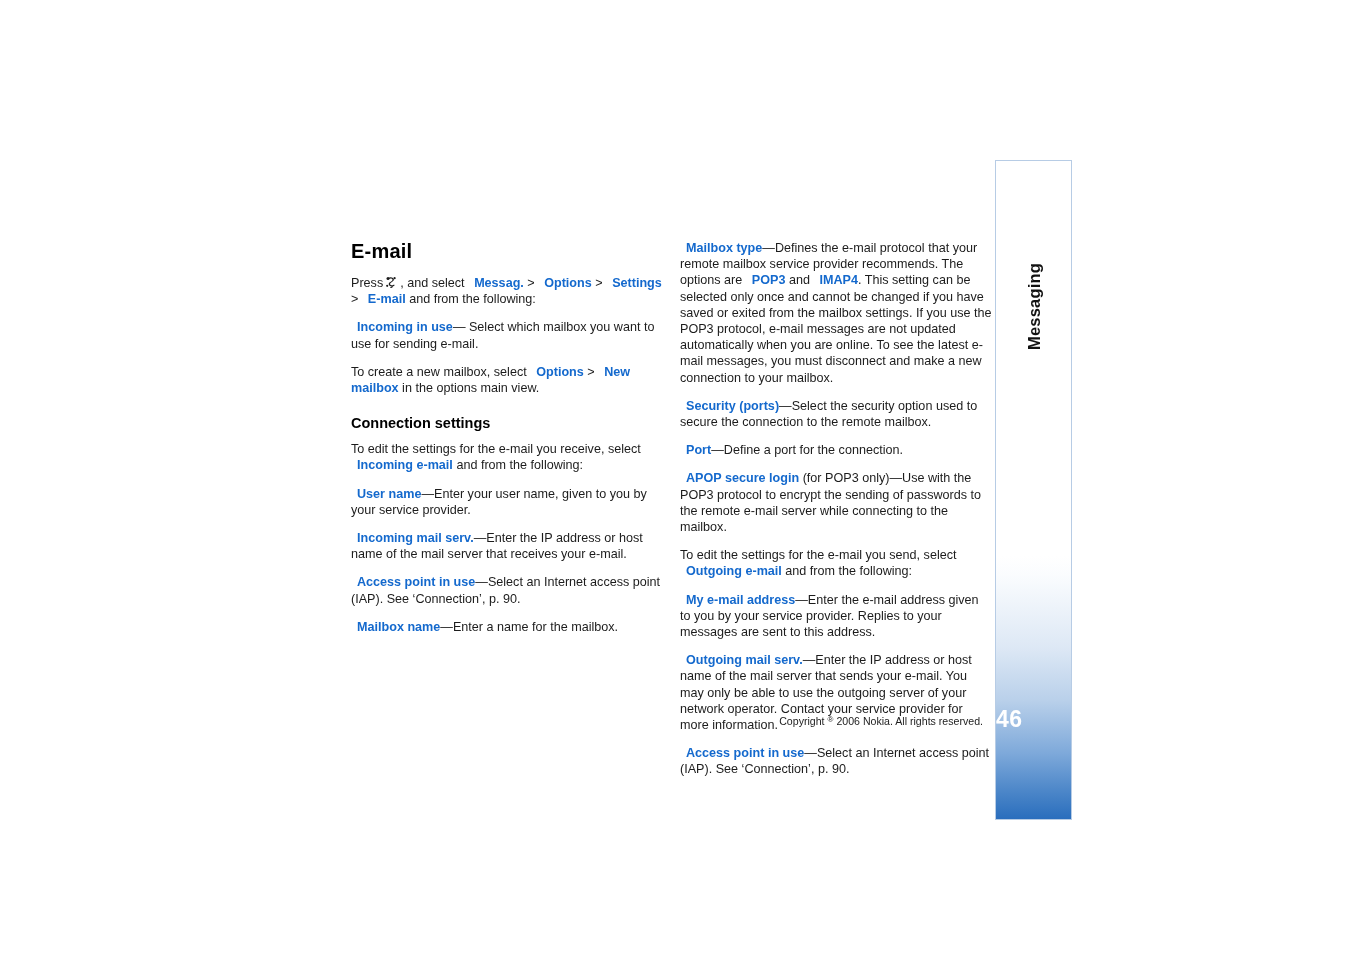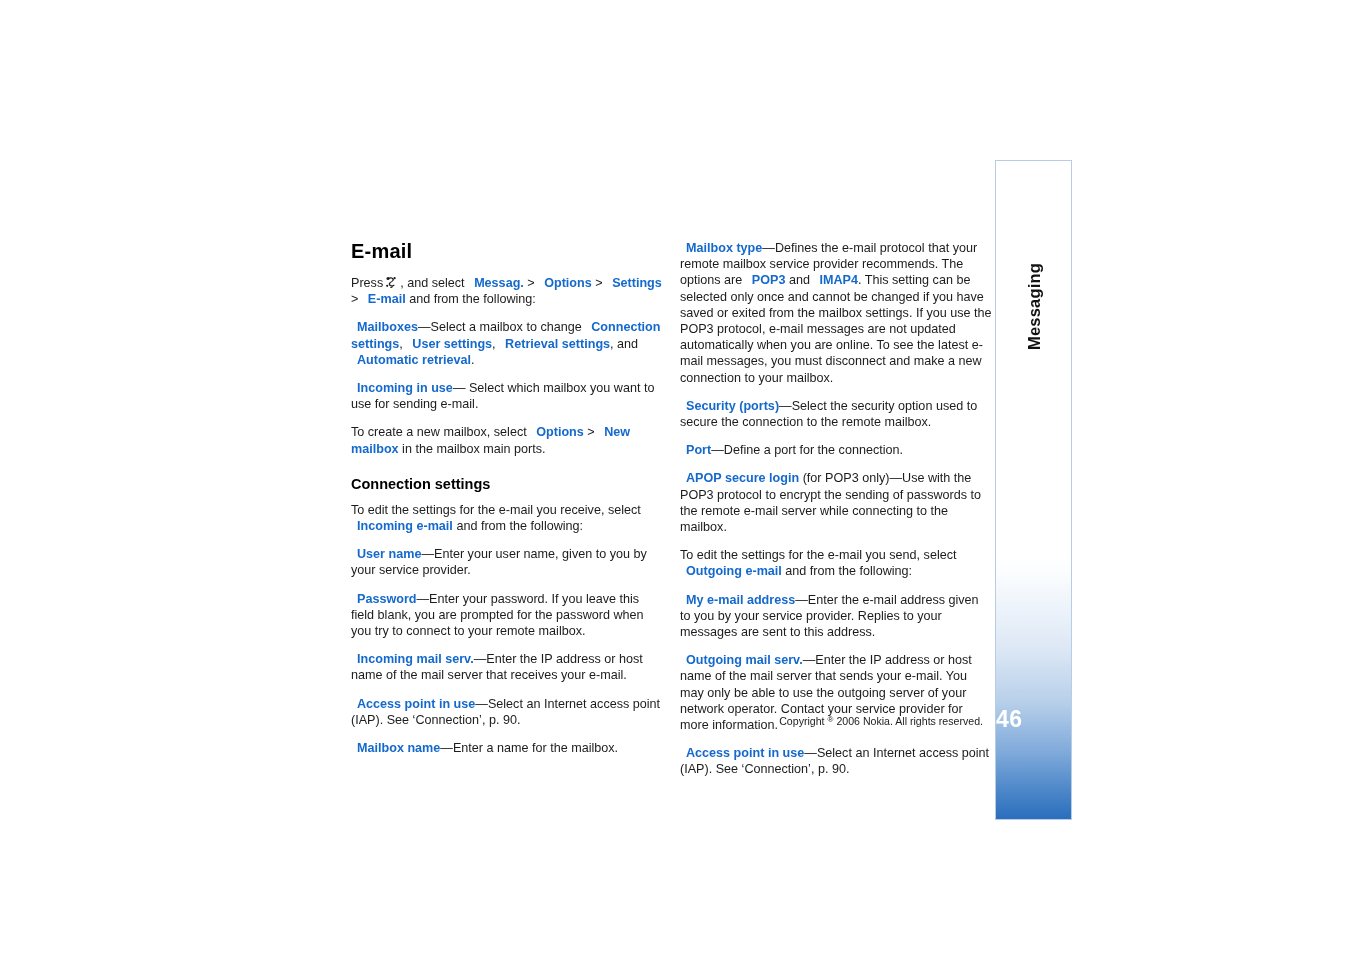--- a/index.html
+++ b/index.html
@@ -150,33 +150,31 @@
     <p class="para"><span>Press</span><span class="menukey"><svg width="13" height="13" viewBox="0 0 13 13">
             <g fill="#1c1c1c">
               <circle cx="3.0" cy="2.6" r="1.5"></circle>
               <circle cx="9.6" cy="2.2" r="1.1"></circle>
               <circle cx="2.2" cy="9.8" r="1.1"></circle>
               <path d="M5.6 1.2c2.0 0 3.3 1.0 3.3 2.4 0 1.0-0.7 1.7-1.9 2.3-1.3 0.6-1.9 1.1-1.9 2.0 0 0.9 0.8 1.5 1.9 1.5 0.9 0 1.5-0.3 2.1-0.8l0.5 1.0c-0.7 0.6-1.6 0.9-2.7 0.9-1.9 0-3.2-1.0-3.2-2.4 0-1.1 0.7-1.8 2.0-2.4 1.2-0.6 1.8-1.0 1.8-1.9 0-0.8-0.7-1.4-1.8-1.4-0.8 0-1.5 0.3-2.0 0.7l-0.5-1.0c0.6-0.5 1.5-0.9 2.4-0.9z"></path>
               <path d="M6.3 9.4c0.9 0 1.5 0.5 1.5 1.2 0 0.8-0.6 1.3-1.6 1.3-0.5 0-0.9-0.1-1.2-0.3l0.3-0.7c0.2 0.1 0.5 0.2 0.8 0.2 0.4 0 0.7-0.2 0.7-0.5 0-0.3-0.3-0.5-0.7-0.5h-0.3l0.6-1.0z"></path>
             </g>
           </svg></span><span>, and select</span> <span class="lnk">Messag.</span> <span class="gt">&gt;</span> <span class="lnk">Options</span> <span class="gt">&gt;</span> <span class="lnk">Settings</span> <span class="gt">&gt;</span> <span class="lnk">E-mail</span> <span>and from the following:</span></p>
 
-    <p class="para"><span class="lnk">Mailboxes</span><span>—Select a mailbox to change</span> <span class="lnk">Connection settings</span><span>,</span> <span class="lnk">User settings</span><span>,</span> <span class="lnk">Retrieval settings</span><span>, and</span> <span class="lnk">Automatic retrieval</span><span>.</span></p>
 
     <p class="para"><span class="lnk">Incoming in use</span><span>— Select which mailbox you want to use for sending e-mail.</span></p>
 
-    <p class="para"><span>To create a new mailbox, select</span> <span class="lnk">Options</span> <span class="gt">&gt;</span> <span class="lnk">New mailbox</span> <span>in the mailbox main ports.</span></p>
+    <p class="para"><span>To create a new mailbox, select</span> <span class="lnk">Options</span> <span class="gt">&gt;</span> <span class="lnk">New mailbox</span> <span>in the options main view.</span></p>
 
     <h2 class="doc-h2">Connection settings</h2>
 
     <p class="para"><span>To edit the settings for the e-mail you receive, select</span> <span class="lnk">Incoming e-mail</span> <span>and from the following:</span></p>
 
     <p class="para"><span class="lnk">User name</span><span>—Enter your user name, given to you by your service provider.</span></p>
 
-    <p class="para"><span class="lnk">Password</span><span>—Enter your password. If you leave this field blank, you are prompted for the password when you try to connect to your remote mailbox.</span></p>
 
     <p class="para"><span class="lnk">Incoming mail serv.</span><span>—Enter the IP address or host name of the mail server that receives your e-mail.</span></p>
 
     <p class="para"><span class="lnk">Access point in use</span><span>—Select an Internet access point (IAP). See ‘Connection’, p. 90.</span></p>
 
     <p class="para"><span class="lnk">Mailbox name</span><span>—Enter a name for the mailbox.</span></p>
 
   </div>
 
   <div class="col col-right">

